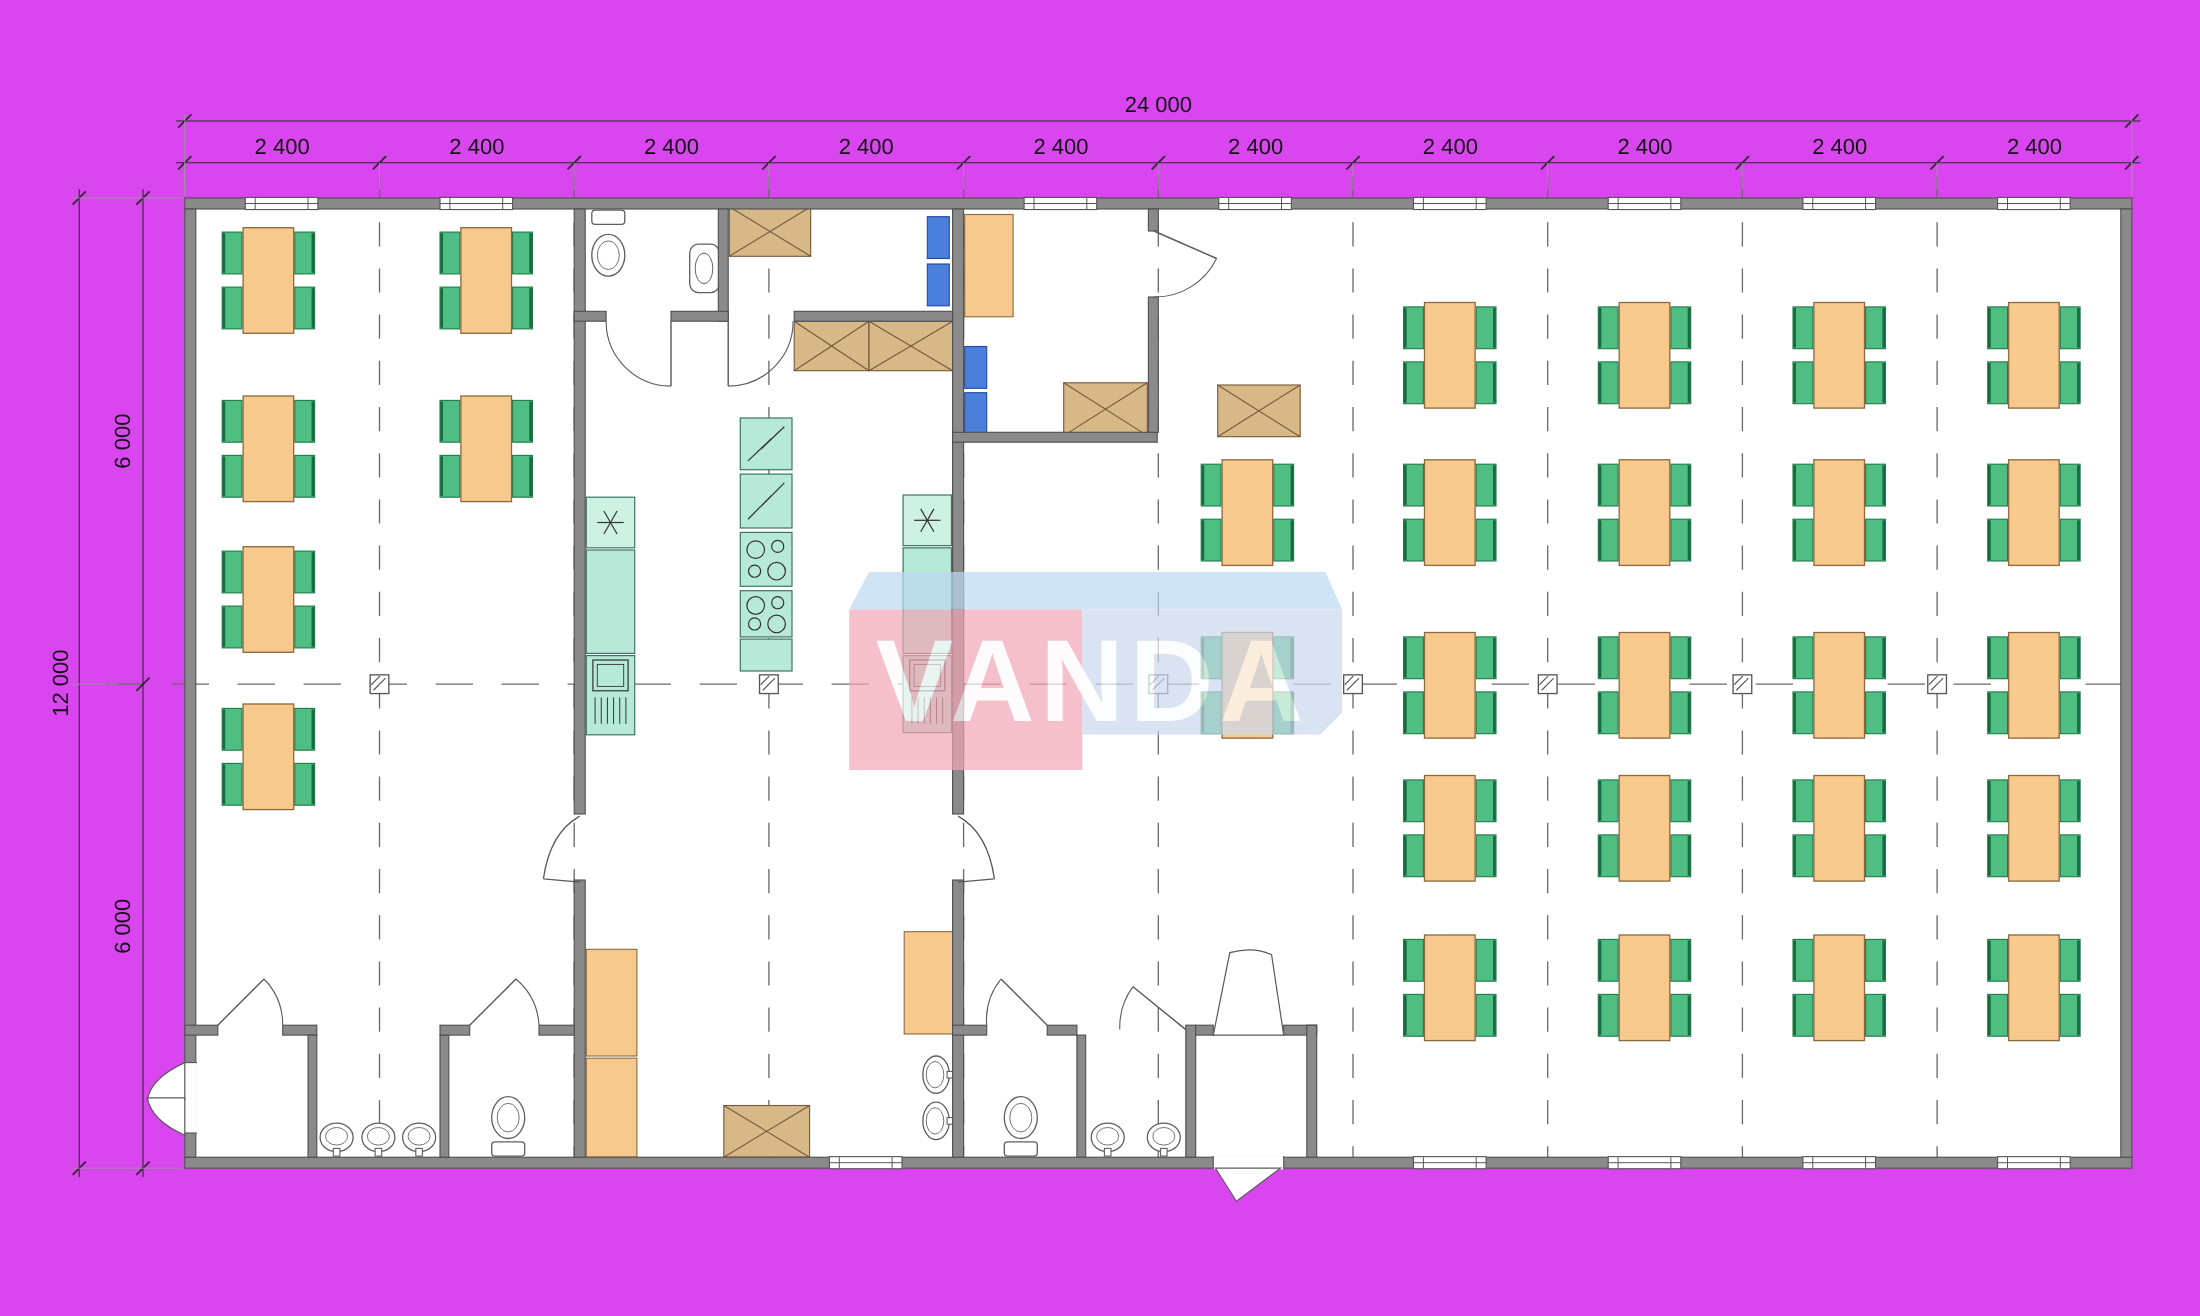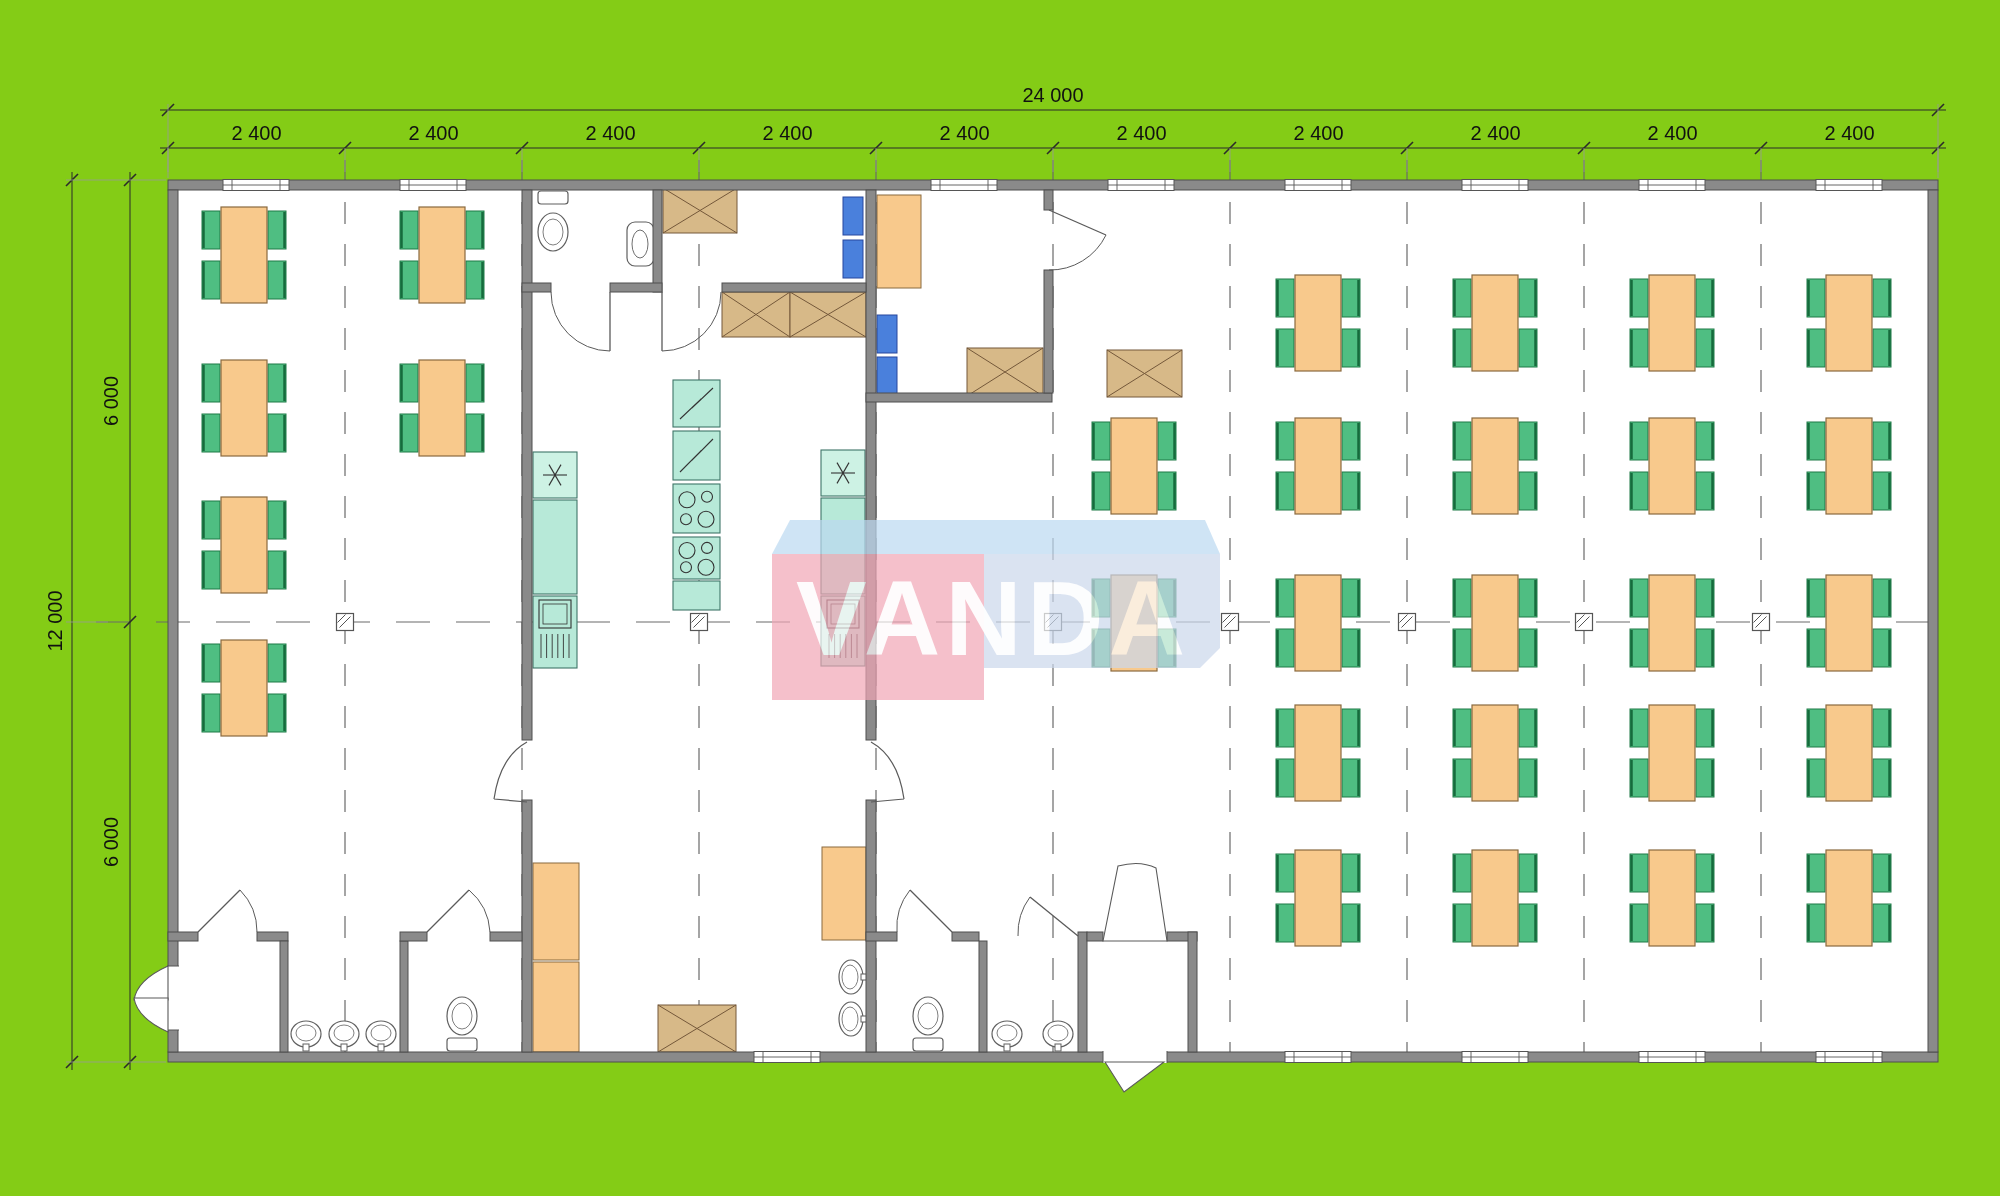--- a/index.html
+++ b/index.html
@@ -1,16 +1,16 @@
 <!DOCTYPE html>
 <html><head>
 <meta charset="utf-8">
 <style>
   html,body{margin:0;padding:0;background:#ffffff;font-family:"Liberation Sans",sans-serif;}
-  #stage{position:relative;width:2000px;height:1196px;background:#84cc16;overflow:hidden;}
+  #stage{position:relative;width:2000px;height:1196px;background:#d946ef;overflow:hidden;}
   svg{position:absolute;left:0;top:0;}
   text{font-family:"Liberation Sans",sans-serif;}
 </style>
 </head>
 <body>
 
 <div id="stage">
   <svg id="plan" width="2000" height="1196" viewBox="0 0 2000 1196">
     <g id="layer-floor">
         <rect x="168" y="180" width="1770" height="882" fill="#ffffff"></rect>

